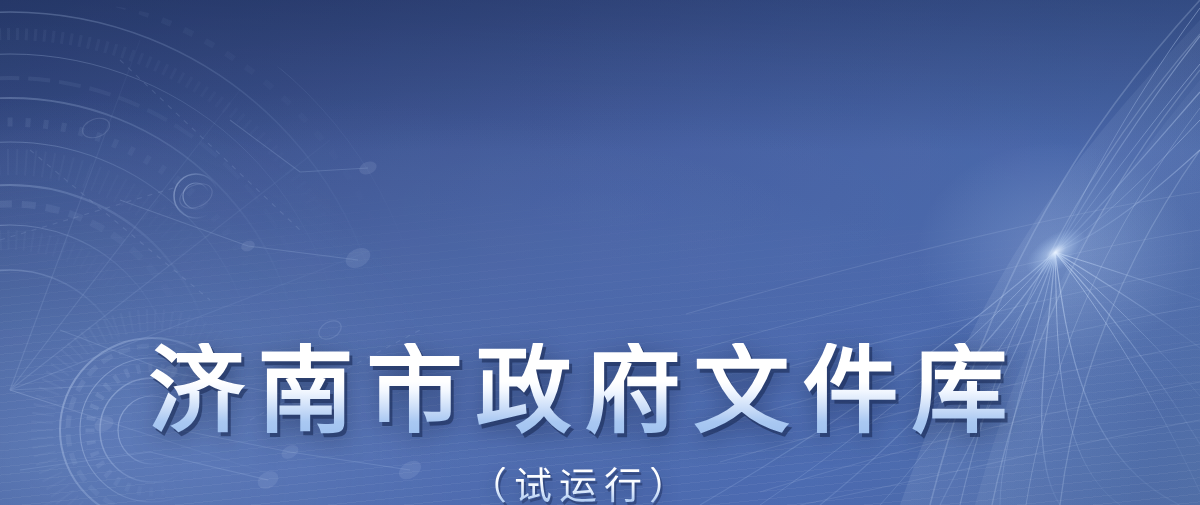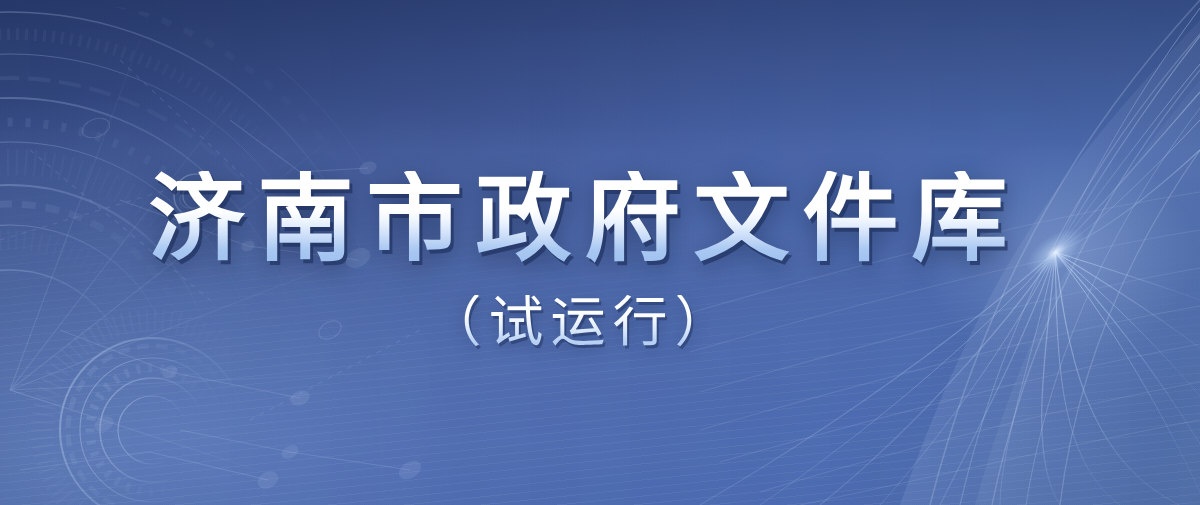--- a/index.html
+++ b/index.html
@@ -89,21 +89,21 @@
   
   .title-block {
     position: absolute;
     left: 0;
     top: 0;
     width: 1156px;
     height: 505px;
     display: flex;
     flex-direction: column;
     align-items: center;
-    justify-content: center;
+    justify-content: flex-end;
     padding-top: 16px;
     box-sizing: border-box;
   }
 
   .main-title {
     font-size: 96px;
     line-height: 1.0;
     font-weight: 700;
     letter-spacing: 13px;
     text-indent: 13px;
@@ -119,21 +119,21 @@
             background-clip: text;
     color: transparent;
     -webkit-text-fill-color: transparent;
     filter:
       drop-shadow(3px 4px 0px rgba(26,43,86,0.60))
       drop-shadow(0 6px 12px rgba(14,26,58,0.38));
   }
 
   .sub-title {
     margin-top: 28px;
-    font-size: 55px;
+    font-size: 38px;
     line-height: 1.0;
     font-weight: 400;
     letter-spacing: 7px;
     text-indent: 7px;
     white-space: nowrap;
     background-image: linear-gradient(180deg,
         #ffffff 0%,
         #fbfdff 38%,
         #ddeafb 62%,
         #b9d2f4 84%,

